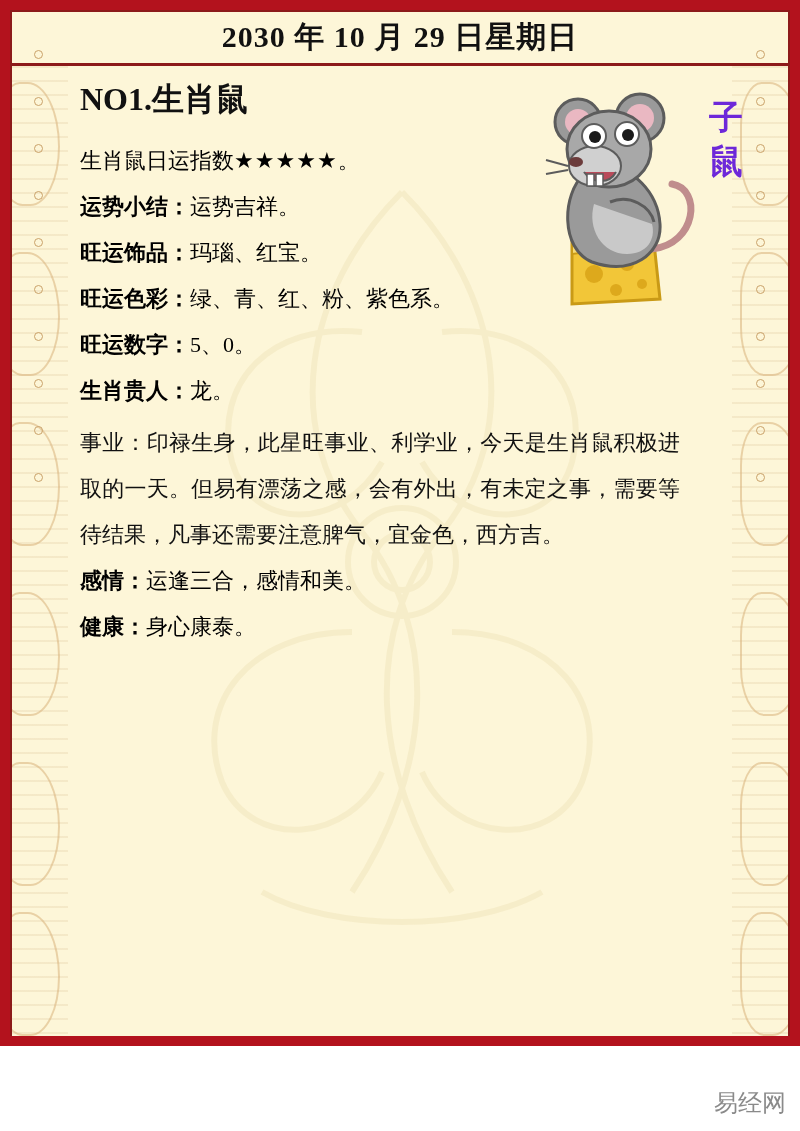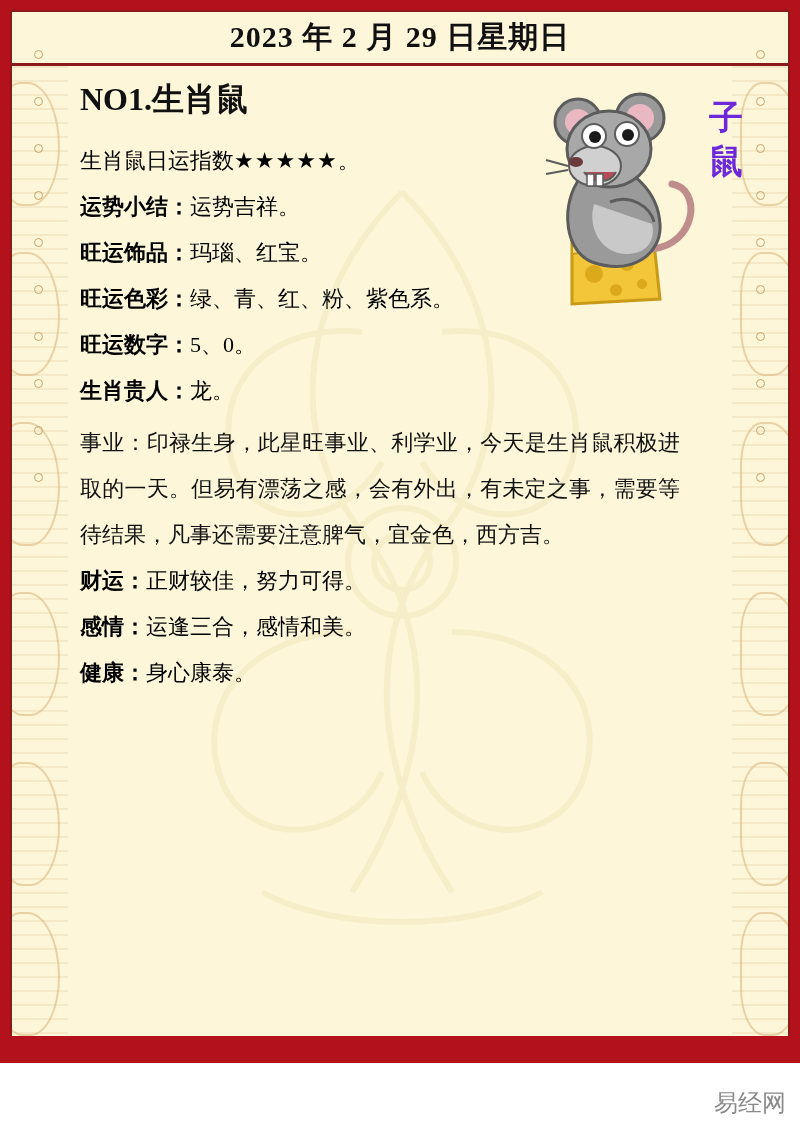--- a/index.html
+++ b/index.html
@@ -196,21 +196,21 @@
     left: 0;
     top: 0;
   }
 
   
   .bottom-band {
     position: absolute;
     left: 0;
     bottom: 0;
     width: 800px;
-    height: 68px;
+    height: 85px;
     background: #ffffff;
   }
   .brand {
     position: absolute;
     right: 14px;
     bottom: 12px;
     font-size: 24px;
     color: #8a8a8a;
     font-family: "Liberation Sans", sans-serif;
   }
@@ -225,21 +225,21 @@
 </style>
 </head>
 <body>
 
 <div class="page">
   <div class="frame-outer"></div>
 
   <div class="panel">
 
     <div class="title-bar">
-      <div class="title-text">2023 年 2 月 29 日星期日</div>
+      <div class="title-text">2030 年 10 月 29 日星期日</div>
     </div>
 
     <svg class="watermark" viewBox="0 0 600 880" xmlns="http://www.w3.org/2000/svg">
       <g fill="none" stroke="#e8d9a8" stroke-width="6">
         <path d="M300 60 C 200 160, 180 300, 260 400 C 340 500, 330 640, 250 760"></path>
         <path d="M300 60 C 400 160, 420 300, 340 400 C 260 500, 270 640, 350 760"></path>
         <path d="M260 200 C 170 190, 110 250, 130 330 C 150 400, 240 400, 280 330"></path>
         <path d="M340 200 C 430 190, 490 250, 470 330 C 450 400, 360 400, 320 330"></path>
         <path d="M250 500 C 150 500, 90 570, 120 650 C 150 720, 250 710, 280 640"></path>
         <path d="M350 500 C 450 500, 510 570, 480 650 C 450 720, 350 710, 320 640"></path>
@@ -350,23 +350,20 @@
       </p>
       <p class="line">
         <span class="lbl">生肖贵人：</span><span>龙。</span>
       </p>
 
       <p class="para">
         <span class="lbl">事业：</span><span>印禄生身，此星旺事业、利学业，今天是生肖鼠积极进取的一天。但易有漂荡之感，会有外出，有未定之事，需要等待结果，凡事还需要注意脾气，宜金色，西方吉。</span>
       </p>
 
       <p class="line">
-        <span class="lbl">财运：</span><span>正财较佳，努力可得。</span>
-      </p>
-      <p class="line">
         <span class="lbl">感情：</span><span>运逢三合，感情和美。</span>
       </p>
       <p class="line">
         <span class="lbl">健康：</span><span>身心康泰。</span>
       </p>
     </div>
 
   </div>
 
   <div class="red-strip"></div>

